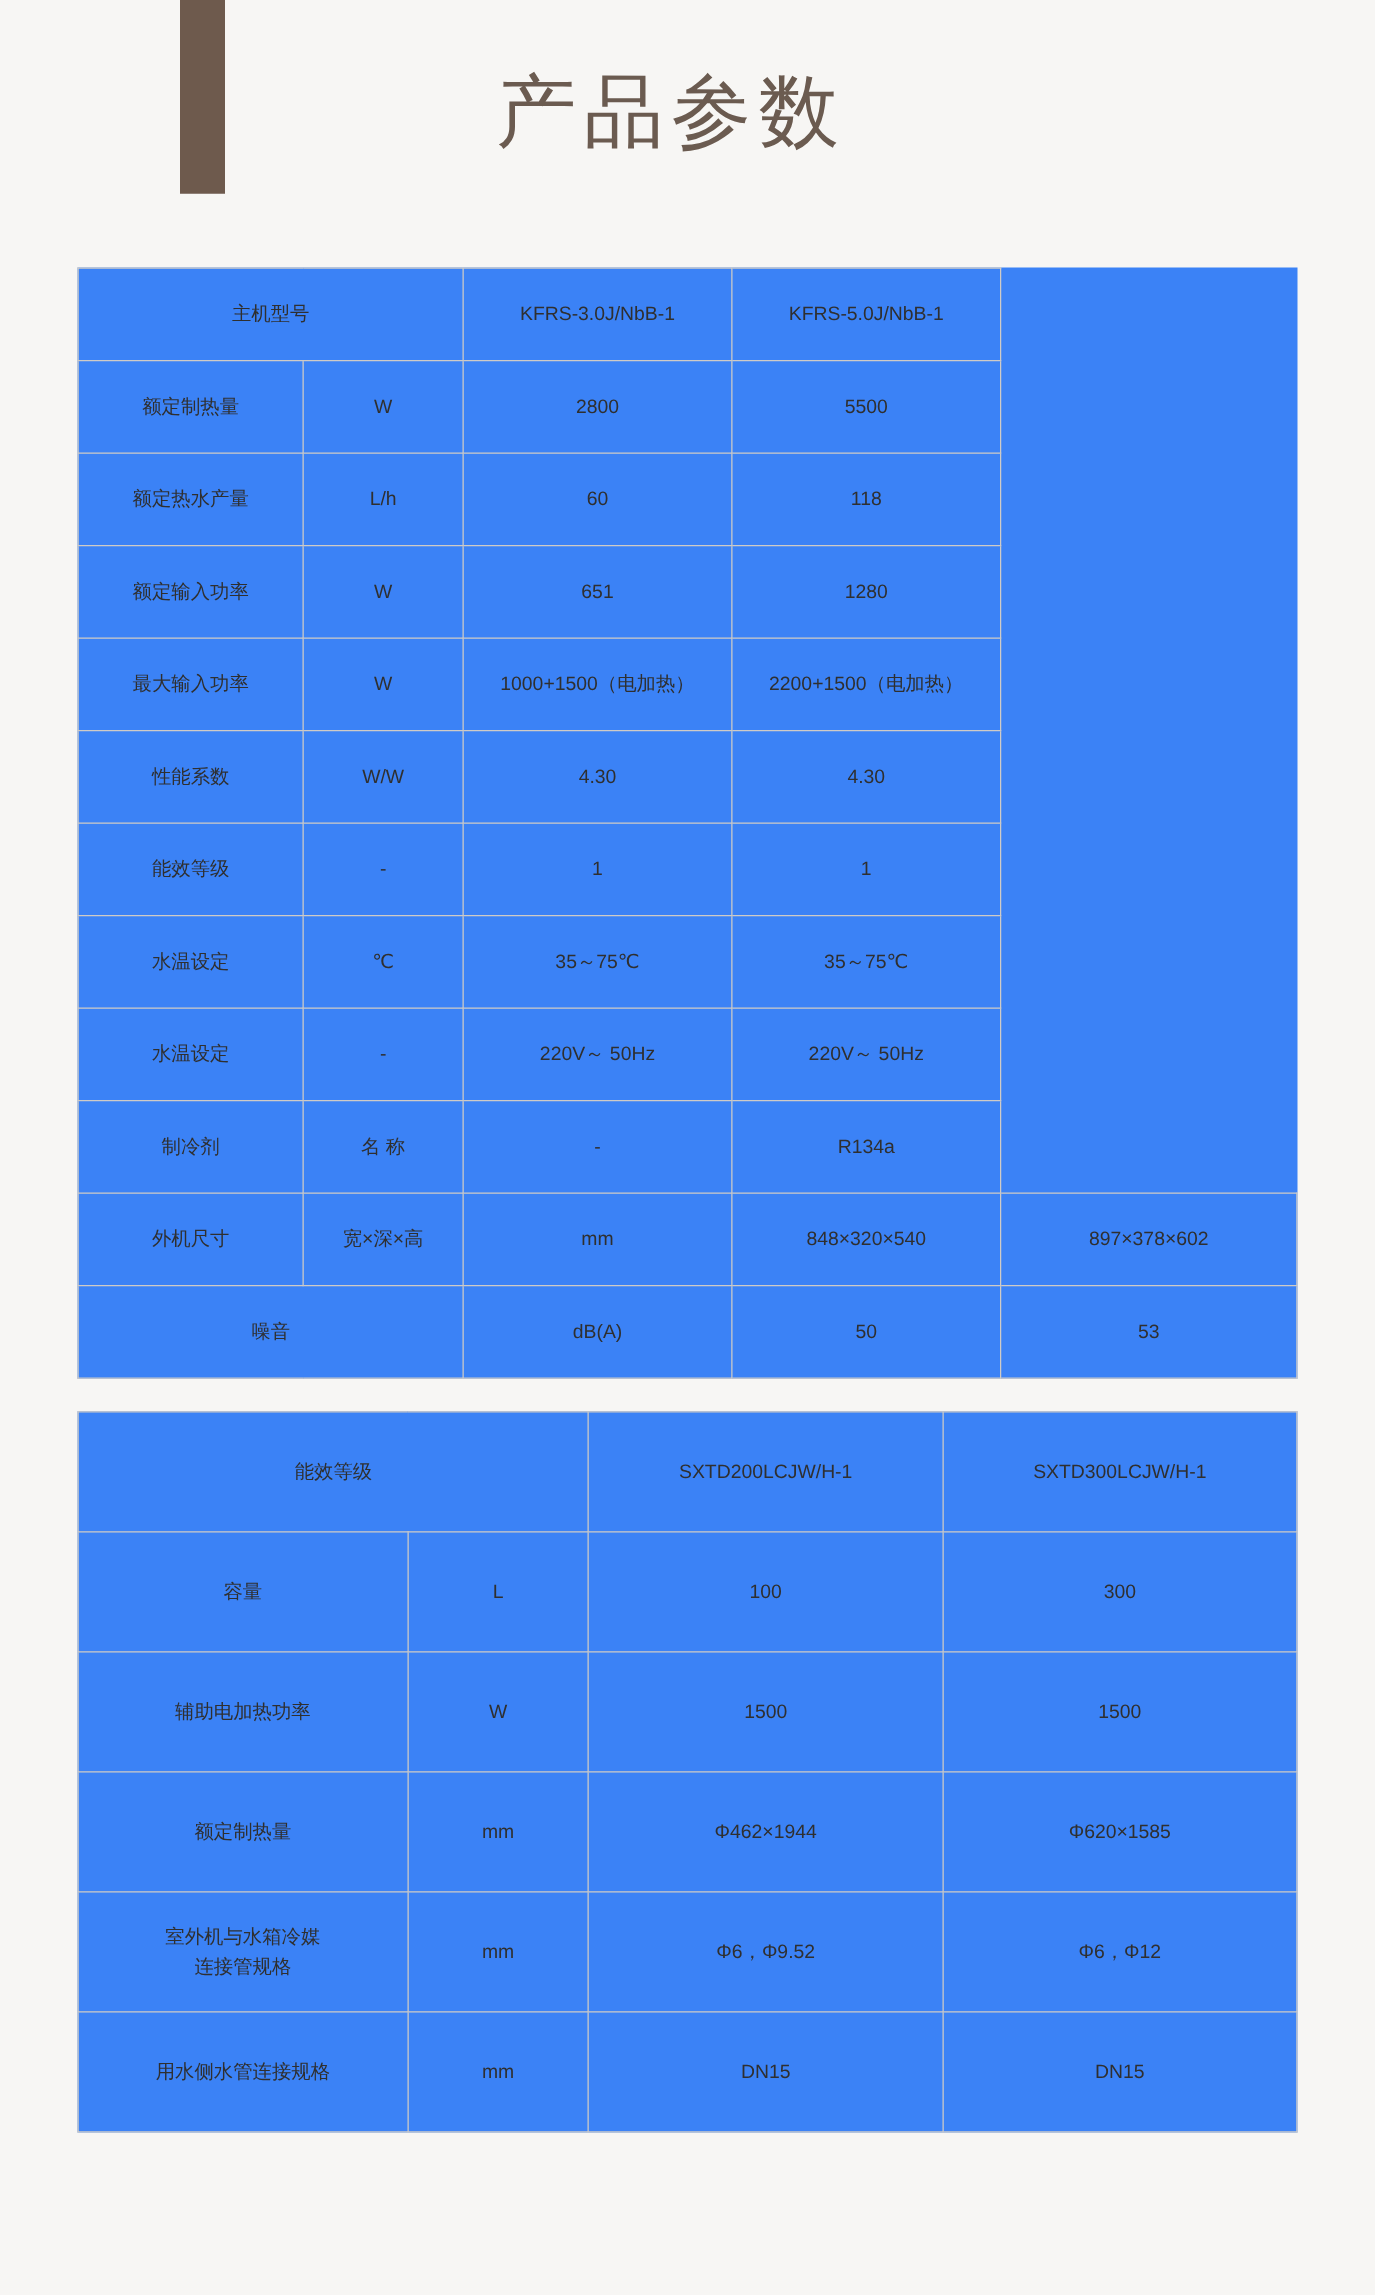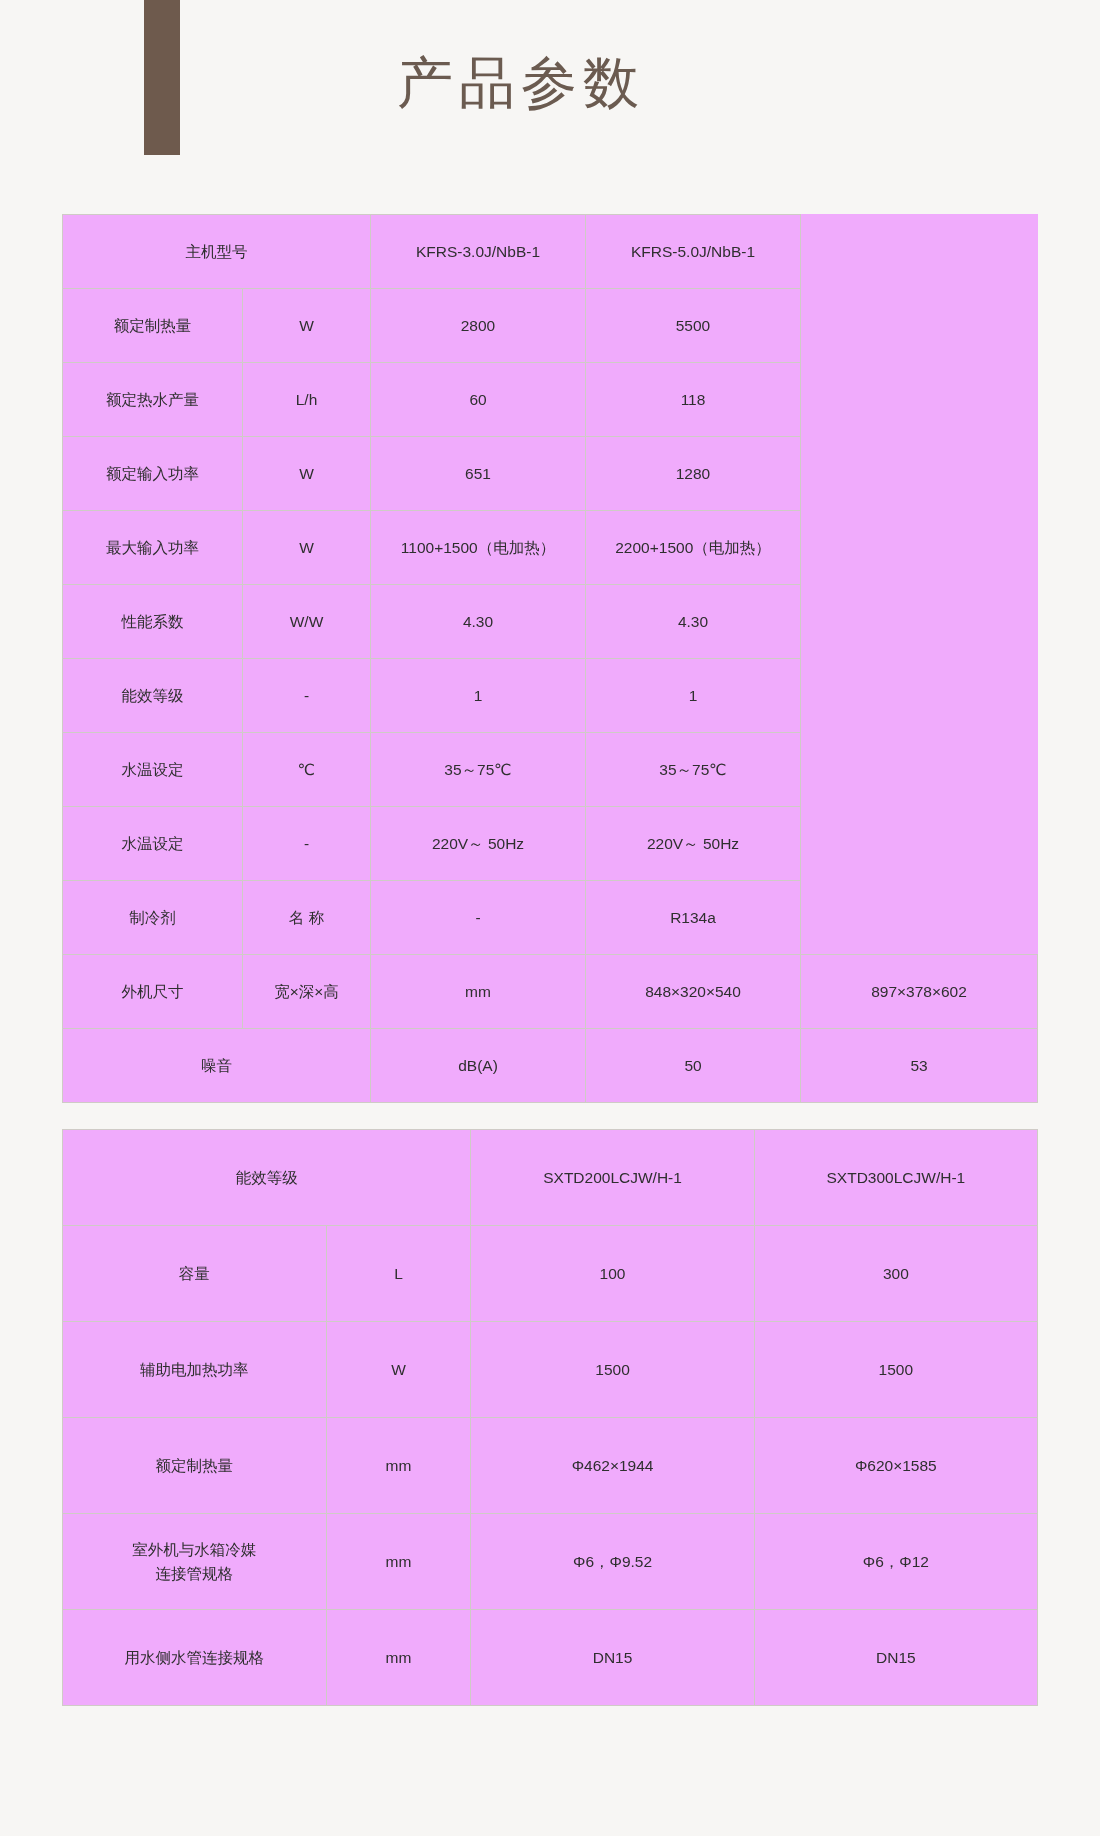--- a/index.html
+++ b/index.html
@@ -32,32 +32,32 @@
     left: 82px;
     top: 0;
     width: 36px;
     height: 155px;
     background: #6e5a4d;
   }
   .header-title {
     position: absolute;
     left: 335px;
     top: 46px;
-    font-size: 56px;
+    font-size: 64px;
     letter-spacing: 6px;
     color: #6b5b50;
     font-family: "DejaVu Sans", "Liberation Sans", sans-serif;
     font-weight: 400;
   }
 
   
   table {
     border-collapse: collapse;
     width: 100%;
-    background: #f0abfc;
+    background: #3b82f6;
     table-layout: fixed;
   }
   table.spec td {
     border: 1px solid #cfcbc6;
     text-align: center;
     vertical-align: middle;
     font-size: 15.5px;
     color: #2f2f2f;
     padding: 8px 4px;
     line-height: 1.5;
@@ -113,21 +113,21 @@
       </tr>
       <tr>
         <td>额定输入功率</td>
         <td>W</td>
         <td>651</td>
         <td>1280</td>
       </tr>
       <tr>
         <td>最大输入功率</td>
         <td>W</td>
-        <td>1100+1500（电加热）</td>
+        <td>1000+1500（电加热）</td>
         <td>2200+1500（电加热）</td>
       </tr>
       <tr>
         <td>性能系数</td>
         <td>W/W</td>
         <td>4.30</td>
         <td>4.30</td>
       </tr>
       <tr>
         <td>能效等级</td>

